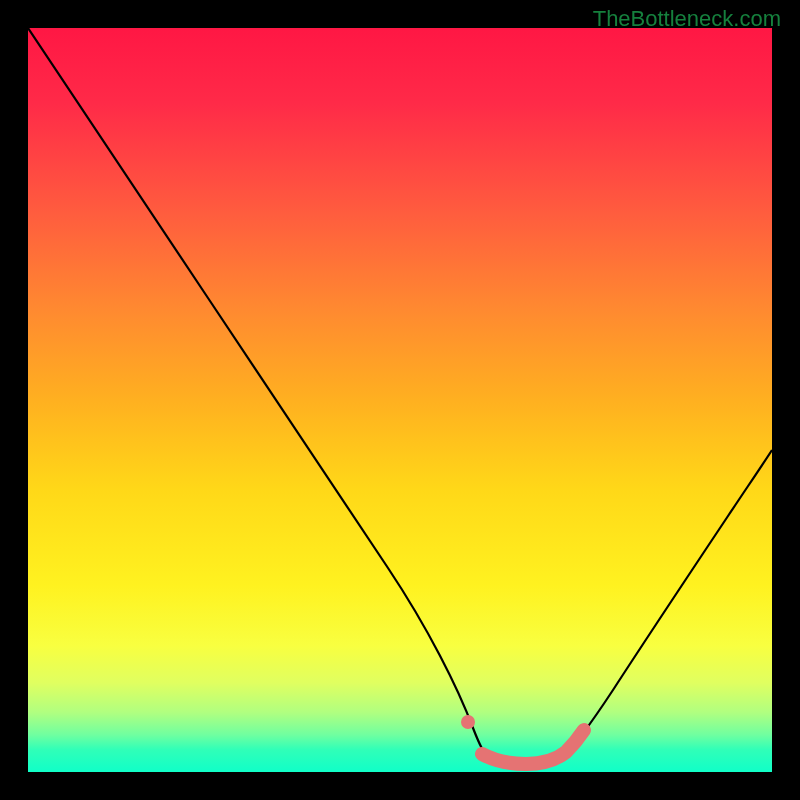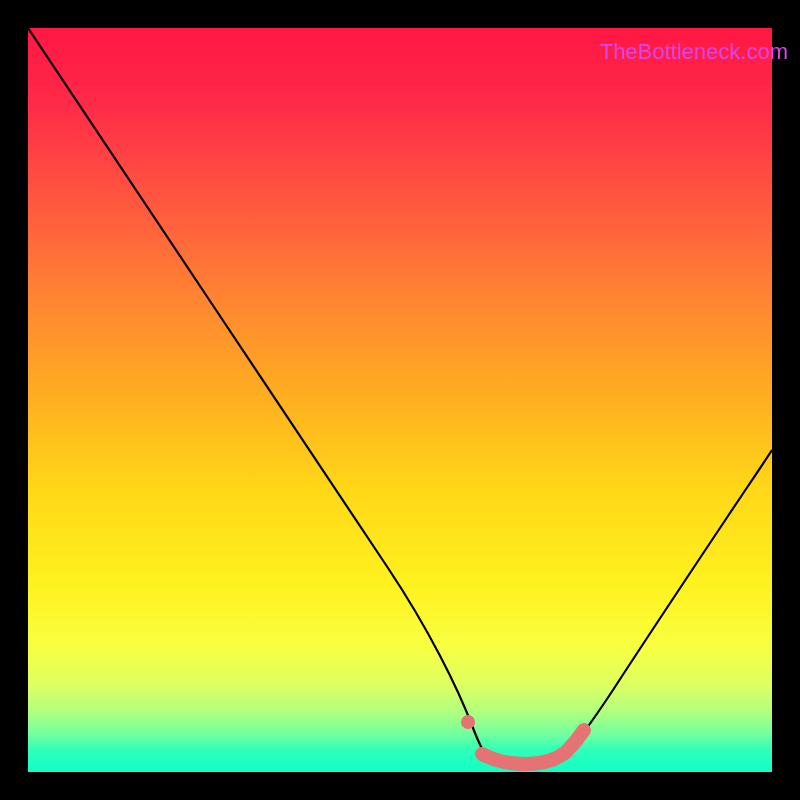--- a/index.html
+++ b/index.html
@@ -1,17 +1,17 @@
 <!DOCTYPE html>
 <html><head>
 <meta charset="utf-8">
 <style>
   * { margin: 0; padding: 0; box-sizing: border-box; }
   body { background: #000; width: 800px; height: 800px; position: relative; font-family: Arial, sans-serif; }
-  .watermark { position: absolute; top: 6px; right: 12px; color: #d946ef; font-size: 22px; font-weight: 500; z-index: 10; margin-top: 33px; }
+  .watermark { position: absolute; top: 6px; right: 19px; color: #15803d; font-size: 22px; font-weight: 500; z-index: 10; }
   .chart-area { position: absolute; top: 28px; left: 28px; width: 744px; height: 744px; }
   .gradient-bg { width: 100%; height: 100%; background: linear-gradient(to bottom,
       #ff1744 0%,
       #ff2a48 10%,
       #ff5d3e 25%,
       #ff8a30 38%,
       #ffb020 50%,
       #ffd818 62%,
       #fff220 75%,
       #f8ff40 83%,

